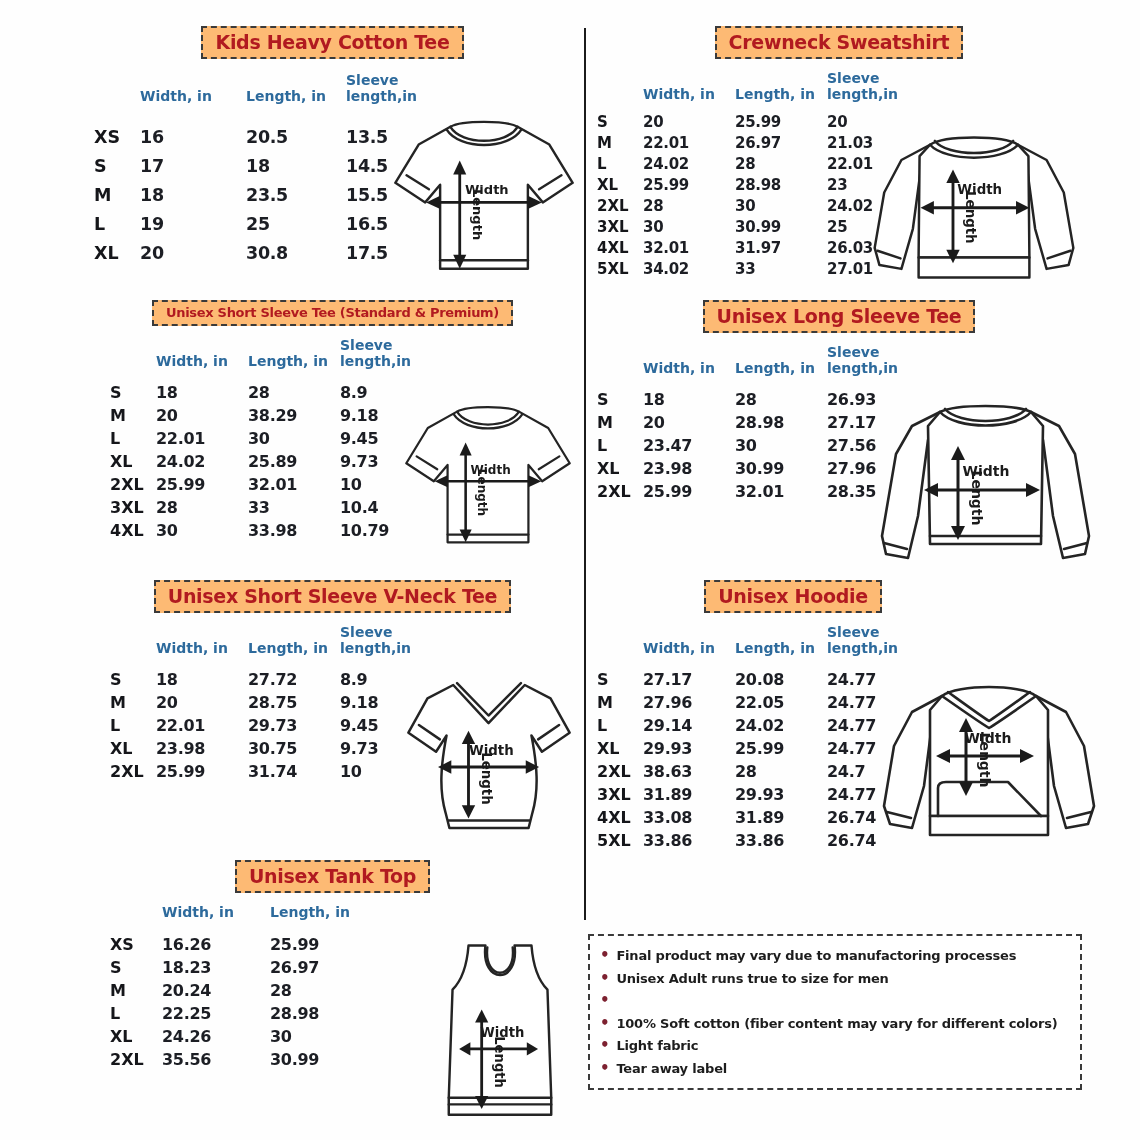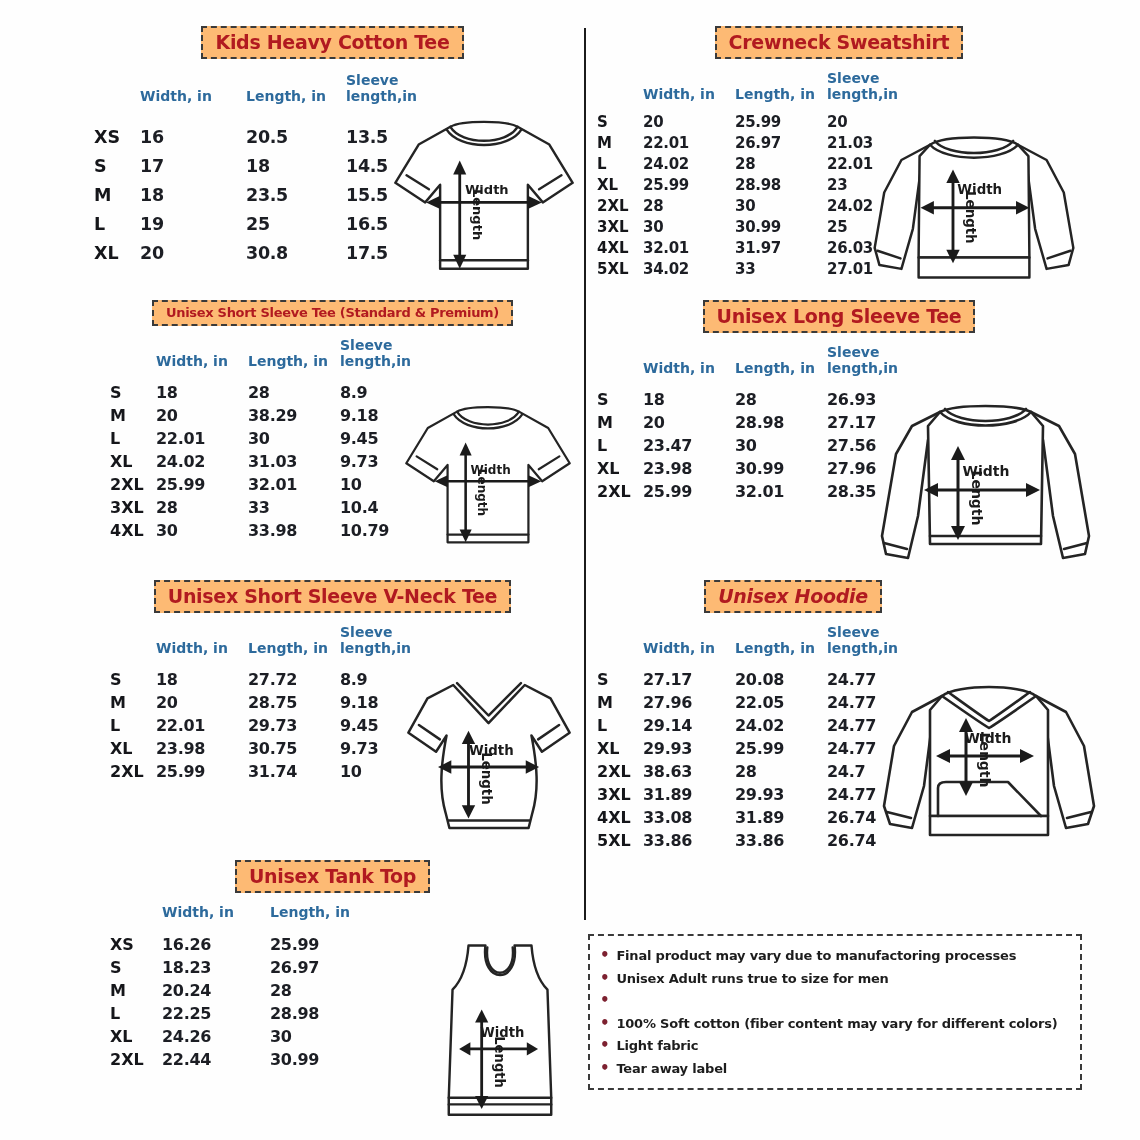--- a/index.html
+++ b/index.html
@@ -137,21 +137,21 @@
         </div>
         <div class="trow">
           <span class="cell size">L</span>
           <span class="cell val">22.01</span>
           <span class="cell val">30</span>
           <span class="cell val">9.45</span>
         </div>
         <div class="trow">
           <span class="cell size">XL</span>
           <span class="cell val">24.02</span>
-          <span class="cell val">31.03</span>
+          <span class="cell val">25.89</span>
           <span class="cell val">9.73</span>
         </div>
         <div class="trow">
           <span class="cell size">2XL</span>
           <span class="cell val">25.99</span>
           <span class="cell val">32.01</span>
           <span class="cell val">10</span>
         </div>
         <div class="trow">
           <span class="cell size">3XL</span>
@@ -285,21 +285,21 @@
           <span class="cell val">22.25</span>
           <span class="cell val">28.98</span>
         </div>
         <div class="trow">
           <span class="cell size">XL</span>
           <span class="cell val">24.26</span>
           <span class="cell val">30</span>
         </div>
         <div class="trow">
           <span class="cell size">2XL</span>
-          <span class="cell val">22.44</span>
+          <span class="cell val">35.56</span>
           <span class="cell val">30.99</span>
         </div>
       </div>
     <svg class="art" style="left:340px;top:78px;width:160px;height:188px;" viewBox="0 0 155 200">
       <g class="garment">
         <path d="M44,8 L62,8 C57,50 98,50 93,8 L111,8 C113,34 120,47 128,55 L132,170 L132,188 L23,188 L23,170 L27,55 C35,47 42,34 44,8 Z"></path>
         <path class="thin" d="M64,10 C60,46 95,46 91,10"></path>
         <line x1="23" y1="170" x2="132" y2="170"></line>
         <line x1="23" y1="177" x2="132" y2="177"></line>
       </g>
@@ -466,21 +466,21 @@
         <line x1="80" y1="74" x2="80" y2="140"></line>
         <polygon points="80,60 73,74 87,74"></polygon>
         <polygon points="80,154 73,140 87,140"></polygon>
       </g>
       <text class="alabel" x="108" y="90" text-anchor="middle">Width</text>
       <text class="alabel" transform="translate(94,112) rotate(90)" text-anchor="middle">Length</text>
     </svg>
   </section>
 
   <section class="product" style="left:593px;top:580px;width:505px;height:290px;">
-    <div class="title-row" style="width:400px;font-style:italic;">
+    <div class="title-row" style="width:400px;">
       <span class="title-box">Unisex Hoodie</span>
     </div>
     <div class="table cols3" style="margin-left:4px;">
         <div class="thead">
           <span class="cell"></span>
           <span class="cell hcell">Width, in</span>
           <span class="cell hcell">Length, in</span>
           <span class="cell hcell">Sleeve length,in</span>
         </div>
         <div class="trow">

